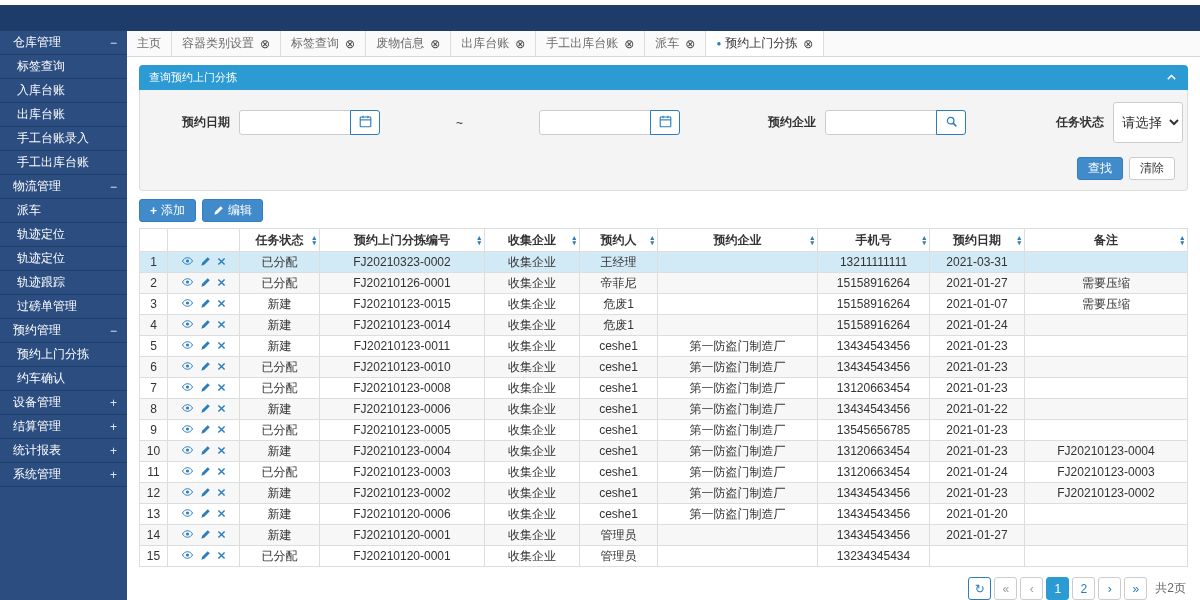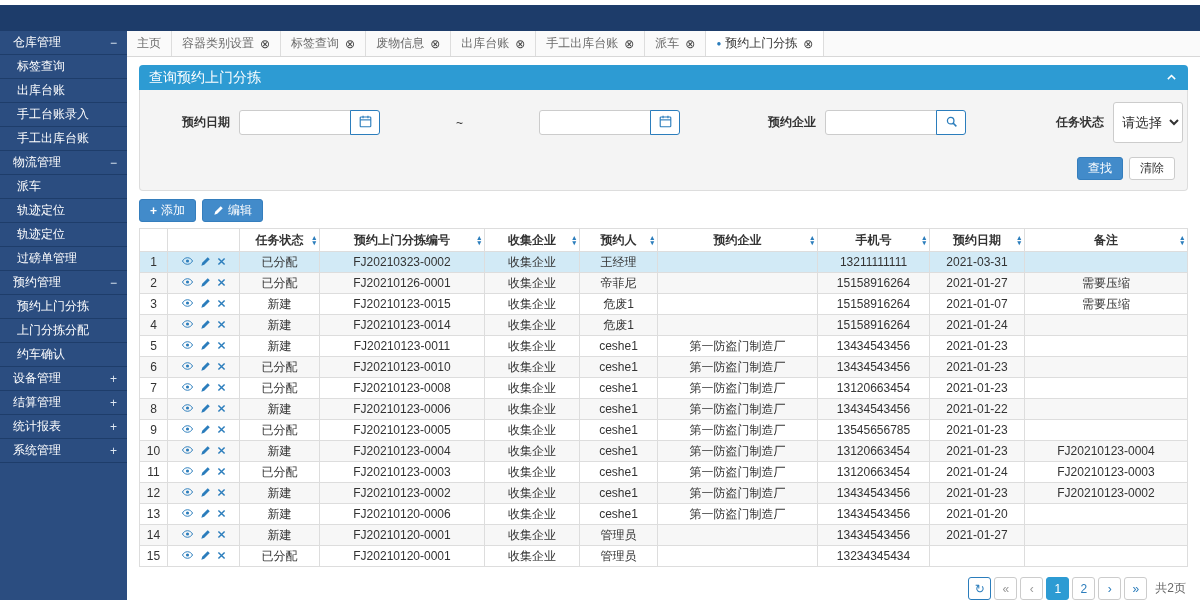--- a/index.html
+++ b/index.html
@@ -19,21 +19,21 @@
   .content{flex:1;display:flex;flex-direction:column;overflow:hidden;background:#fff}
   .tabs{height:27px;background:#fafafa;border-bottom:1px solid #d8d8d8;display:flex;align-items:stretch}
   .tab{display:flex;align-items:center;gap:4px;padding:0 10px;border-right:1px solid:#ddd;border-right:1px solid #ddd;
        color:#6b6b6b;cursor:pointer;white-space:nowrap}
   .tab.active{background:#fff;color:#333}
   .tab-dot{color:#2b7dbc;font-size:8px}
   .tab-close{font-size:12px;color:#444;margin-left:2px}
   .work{padding:8px 12px 0;flex:1;display:flex;flex-direction:column}
   
   .panel-h{height:25px;background:#2d9bd3;color:#fff;display:flex;align-items:center;justify-content:space-between;
-           padding:0 10px;border-radius:4px 4px 0 0;font-size:14px}
+           padding:0 10px;border-radius:4px 4px 0 0;font-size:11px}
   .chev{display:flex;align-items:center;cursor:pointer}
   .panel-b{background:#f4f4f4;border:1px solid #ddd;border-top:none;padding:12px 12px 10px;border-radius:0 0 4px 4px}
   .form-row{display:flex;align-items:center;padding-left:30px}
   .form-row label{font-weight:bold;margin-right:9px;white-space:nowrap}
   .ig{display:flex}
   .ig input{width:112px;height:25px;border:1px solid #ccc;border-radius:3px 0 0 3px;padding:0 6px;background:#fff;outline:none}
   .igbtn{width:30px;height:25px;border:1px solid #2b7dbc;background:#fff;margin-left:-1px;border-radius:0 3px 3px 0;
          display:flex;align-items:center;justify-content:center;cursor:pointer}
   .tilde{margin:0 76px}
   .lab-company{margin-left:88px}
@@ -75,37 +75,38 @@
 <div class="topstrip"></div>
 <div class="topbar"></div>
 
 <div class="app">
   <aside class="sidebar" id="sidebar">
       <div class="sb-item sb-parent">
         <span>仓库管理</span>
         <span class="sb-toggle">−</span>
       </div>
       <div class="sb-item sb-child">标签查询</div>
+      <div class="sb-item sb-child">入库台账</div>
       <div class="sb-item sb-child">出库台账</div>
       <div class="sb-item sb-child">手工台账录入</div>
       <div class="sb-item sb-child">手工出库台账</div>
       <div class="sb-item sb-parent">
         <span>物流管理</span>
         <span class="sb-toggle">−</span>
       </div>
       <div class="sb-item sb-child">派车</div>
       <div class="sb-item sb-child">轨迹定位</div>
       <div class="sb-item sb-child">轨迹定位</div>
+      <div class="sb-item sb-child">轨迹跟踪</div>
       <div class="sb-item sb-child">过磅单管理</div>
       <div class="sb-item sb-parent">
         <span>预约管理</span>
         <span class="sb-toggle">−</span>
       </div>
       <div class="sb-item sb-child">预约上门分拣</div>
-      <div class="sb-item sb-child">上门分拣分配</div>
       <div class="sb-item sb-child">约车确认</div>
       <div class="sb-item sb-parent">
         <span>设备管理</span>
         <span class="sb-toggle">+</span>
       </div>
       <div class="sb-item sb-parent">
         <span>结算管理</span>
         <span class="sb-toggle">+</span>
       </div>
       <div class="sb-item sb-parent">

